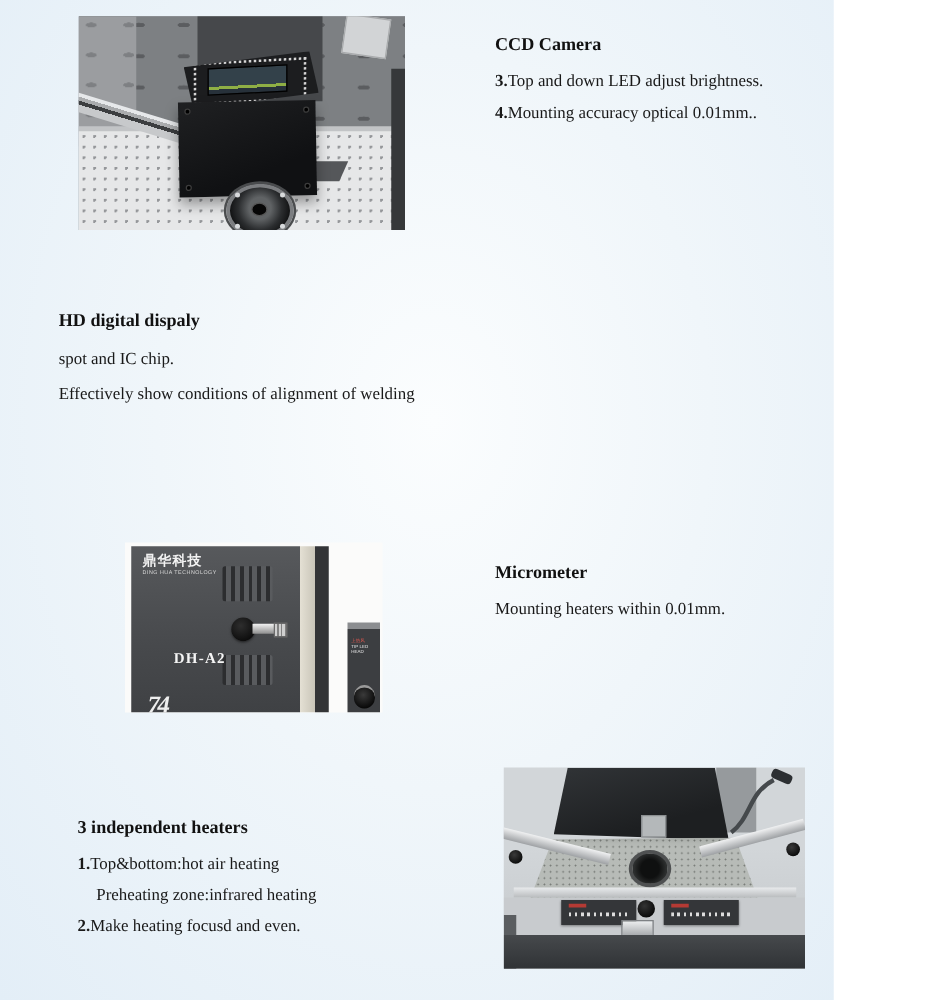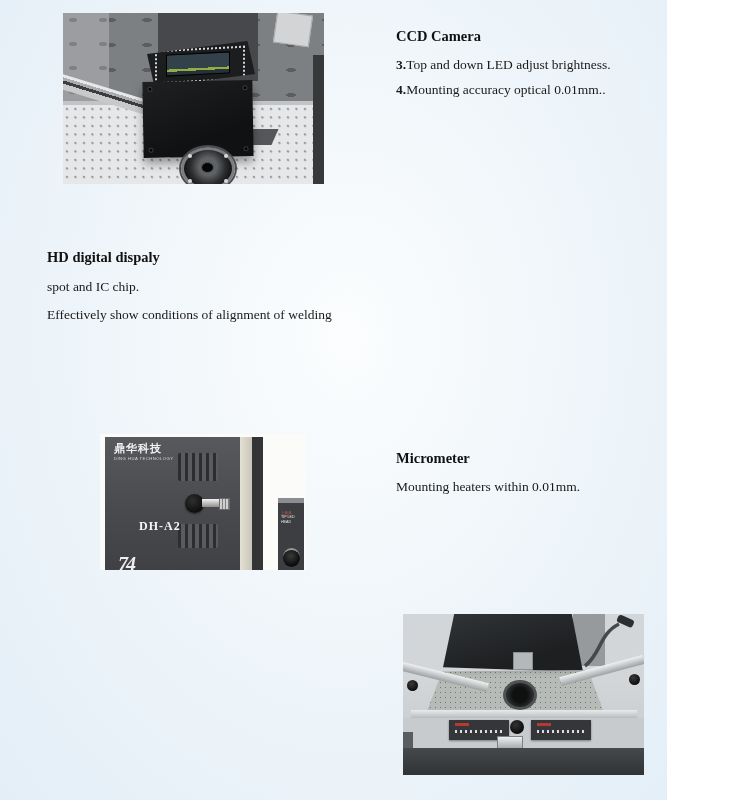--- a/index.html
+++ b/index.html
@@ -191,20 +191,26 @@
       </div>
       <div class="abs p3-side-knob"></div>
     </div>
   </div>
 
   <div class="abs tblock" style="left:396px;top:450px;">
     <h3>Micrometer</h3>
     <div class="line" style="line-height:26px;">Mounting heaters within 0.01mm.</div>
   </div>
 
+  <div class="abs tblock" style="left:62px;top:654px;">
+    <h3>3 independent heaters</h3>
+    <div class="li"><b>1.</b><span>Top&amp;bottom:hot air heating</span></div>
+    <div class="li indent"><b></b><span>Preheating zone:infrared heating</span></div>
+    <div class="li"><b>2.</b><span>Make heating focusd and even.</span></div>
+  </div>
 
   <div id="photo-machine" class="abs photo">
     <div class="abs p4-hoodside"></div>
     <div class="abs p4-hood"></div>
     <div class="abs p4-hinge"></div>
     <svg class="abs p4-lamp" viewBox="0 0 70 60">
       <path d="M14 52 C 30 40, 28 20, 48 10" stroke="#45494c" stroke-width="3.5" fill="none"></path>
       <rect x="46" y="3" width="17" height="8" rx="3" transform="rotate(24 54 7)" fill="#2c2f32"></rect>
     </svg>
     <div class="abs p4-plate"></div>

